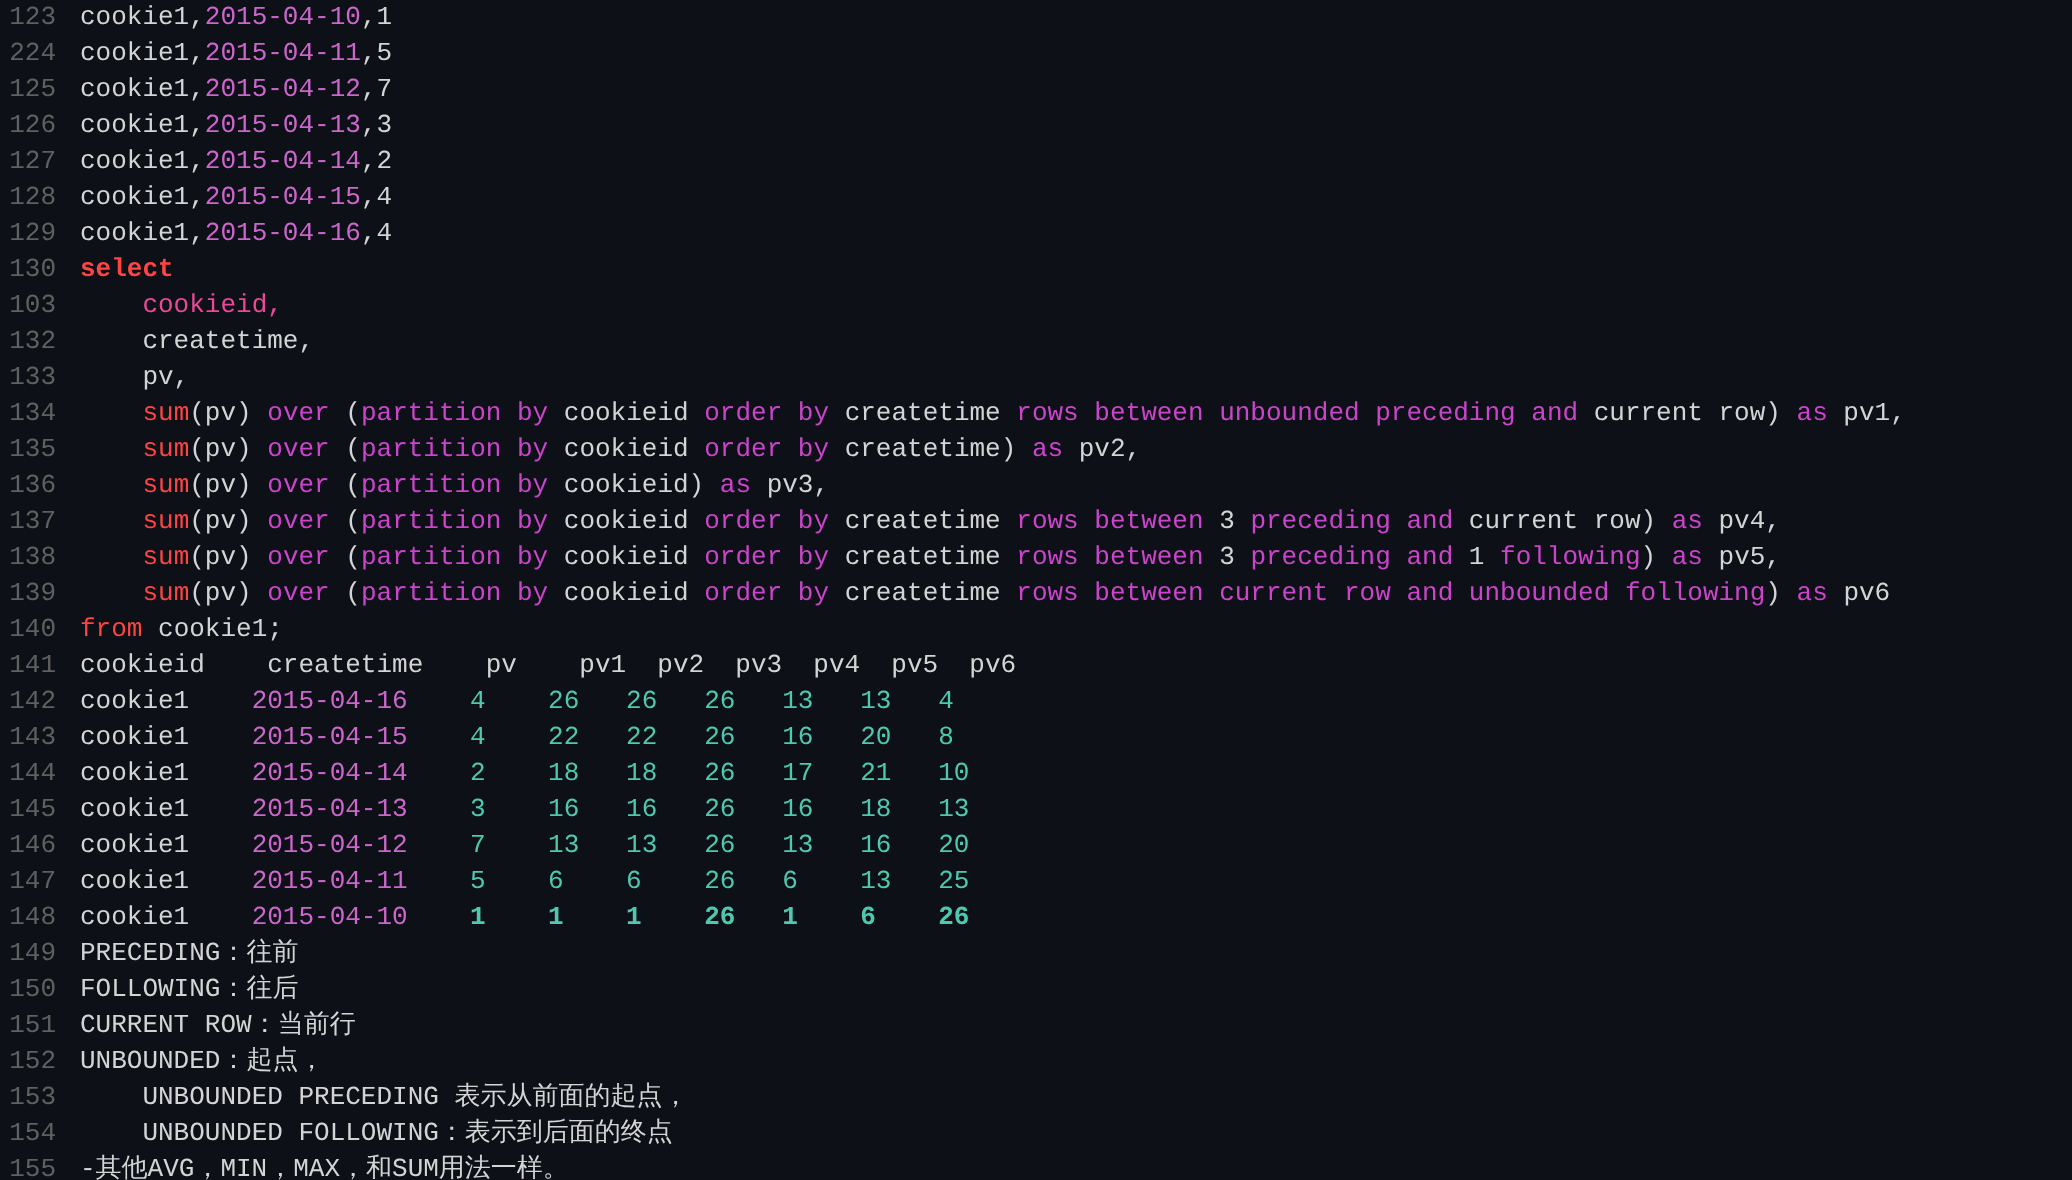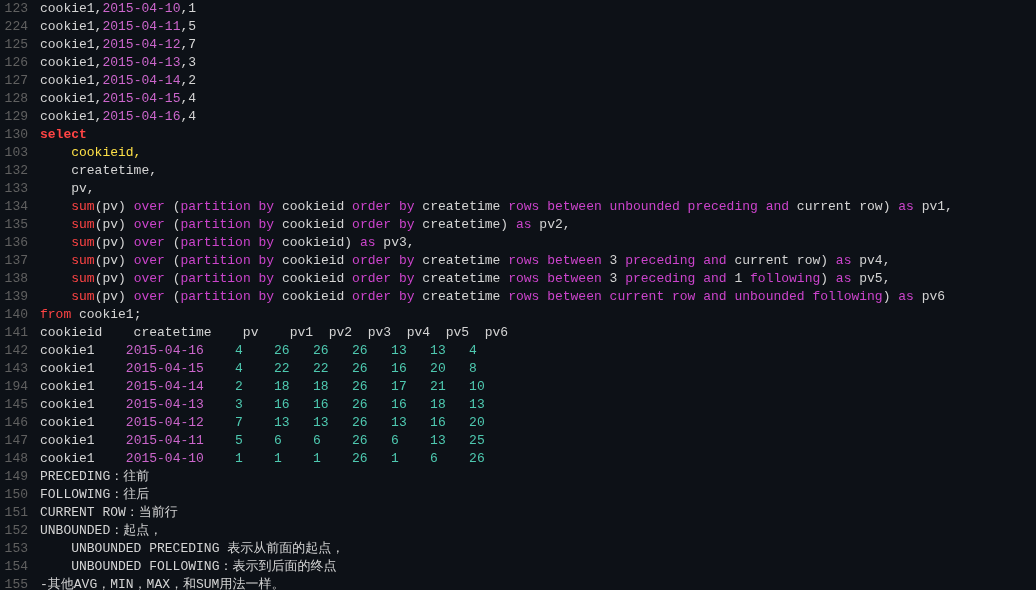--- a/index.html
+++ b/index.html
@@ -47,38 +47,38 @@
 <div class="code-container">
   <div id="lines-container">
       <div class="line"><span class="line-number">123</span><span class="line-content"><span style="color: rgb(212, 212, 212);">cookie1,</span><span style="color: rgb(204, 102, 204);">2015-04-10</span><span style="color: rgb(212, 212, 212);">,1</span></span></div>
       <div class="line"><span class="line-number">224</span><span class="line-content"><span style="color: rgb(212, 212, 212);">cookie1,</span><span style="color: rgb(204, 102, 204);">2015-04-11</span><span style="color: rgb(212, 212, 212);">,5</span></span></div>
       <div class="line"><span class="line-number">125</span><span class="line-content"><span style="color: rgb(212, 212, 212);">cookie1,</span><span style="color: rgb(204, 102, 204);">2015-04-12</span><span style="color: rgb(212, 212, 212);">,7</span></span></div>
       <div class="line"><span class="line-number">126</span><span class="line-content"><span style="color: rgb(212, 212, 212);">cookie1,</span><span style="color: rgb(204, 102, 204);">2015-04-13</span><span style="color: rgb(212, 212, 212);">,3</span></span></div>
       <div class="line"><span class="line-number">127</span><span class="line-content"><span style="color: rgb(212, 212, 212);">cookie1,</span><span style="color: rgb(204, 102, 204);">2015-04-14</span><span style="color: rgb(212, 212, 212);">,2</span></span></div>
       <div class="line"><span class="line-number">128</span><span class="line-content"><span style="color: rgb(212, 212, 212);">cookie1,</span><span style="color: rgb(204, 102, 204);">2015-04-15</span><span style="color: rgb(212, 212, 212);">,4</span></span></div>
       <div class="line"><span class="line-number">129</span><span class="line-content"><span style="color: rgb(212, 212, 212);">cookie1,</span><span style="color: rgb(204, 102, 204);">2015-04-16</span><span style="color: rgb(212, 212, 212);">,4</span></span></div>
       <div class="line"><span class="line-number">130</span><span class="line-content"><span style="color: rgb(255, 68, 68); font-weight: bold;">select</span></span></div>
-      <div class="line"><span class="line-number">103</span><span class="line-content"><span style="color: #fde047; font-family: Liberation Mono, monospace;">    cookieid,</span></span></div>
+      <div class="line"><span class="line-number">103</span><span class="line-content"><span style="color: #ec4899; font-family: Liberation Mono, monospace;">    cookieid,</span></span></div>
       <div class="line"><span class="line-number">132</span><span class="line-content"><span style="color: rgb(212, 212, 212);">    createtime,</span></span></div>
       <div class="line"><span class="line-number">133</span><span class="line-content"><span style="color: rgb(212, 212, 212); text-align: center;">    pv,</span></span></div>
       <div class="line"><span class="line-number">134</span><span class="line-content"><span style="color: rgb(212, 212, 212);">    </span><span style="color: rgb(255, 68, 68);">sum</span><span style="color: rgb(212, 212, 212);">(pv) </span><span style="color: rgb(204, 68, 204);">over</span><span style="color: rgb(212, 212, 212);"> (</span><span style="color: rgb(204, 68, 204);">partition by</span><span style="color: rgb(212, 212, 212);"> cookieid </span><span style="color: rgb(204, 68, 204);">order by</span><span style="color: rgb(212, 212, 212);"> createtime </span><span style="color: rgb(204, 68, 204);">rows between</span><span style="color: rgb(204, 68, 204);"> unbounded </span><span style="color: rgb(204, 68, 204);">preceding</span><span style="color: rgb(212, 212, 212);"> </span><span style="color: rgb(204, 68, 204);">and</span><span style="color: rgb(212, 212, 212);"> current row) </span><span style="color: rgb(204, 68, 204);">as</span><span style="color: rgb(212, 212, 212);"> pv1,</span></span></div>
       <div class="line"><span class="line-number">135</span><span class="line-content"><span style="color: rgb(212, 212, 212);">    </span><span style="color: rgb(255, 68, 68);">sum</span><span style="color: rgb(212, 212, 212);">(pv) </span><span style="color: rgb(204, 68, 204);">over</span><span style="color: rgb(212, 212, 212);"> (</span><span style="color: rgb(204, 68, 204);">partition by</span><span style="color: rgb(212, 212, 212);"> cookieid </span><span style="color: rgb(204, 68, 204);">order by</span><span style="color: rgb(212, 212, 212);"> createtime) </span><span style="color: rgb(204, 68, 204);">as</span><span style="color: rgb(212, 212, 212);"> pv2,</span></span></div>
       <div class="line"><span class="line-number">136</span><span class="line-content"><span style="color: rgb(212, 212, 212);">    </span><span style="color: rgb(255, 68, 68);">sum</span><span style="color: rgb(212, 212, 212);">(pv) </span><span style="color: rgb(204, 68, 204);">over</span><span style="color: rgb(212, 212, 212);"> (</span><span style="color: rgb(204, 68, 204);">partition by</span><span style="color: rgb(212, 212, 212);"> cookieid) </span><span style="color: rgb(204, 68, 204);">as</span><span style="color: rgb(212, 212, 212);"> pv3,</span></span></div>
       <div class="line"><span class="line-number">137</span><span class="line-content"><span style="color: rgb(212, 212, 212);">    </span><span style="color: rgb(255, 68, 68);">sum</span><span style="color: rgb(212, 212, 212);">(pv) </span><span style="color: rgb(204, 68, 204);">over</span><span style="color: rgb(212, 212, 212);"> (</span><span style="color: rgb(204, 68, 204);">partition by</span><span style="color: rgb(212, 212, 212);"> cookieid </span><span style="color: rgb(204, 68, 204);">order by</span><span style="color: rgb(212, 212, 212);"> createtime </span><span style="color: rgb(204, 68, 204);">rows between</span><span style="color: rgb(212, 212, 212);"> 3 </span><span style="color: rgb(204, 68, 204);">preceding</span><span style="color: rgb(212, 212, 212);"> </span><span style="color: rgb(204, 68, 204);">and</span><span style="color: rgb(212, 212, 212);"> current row) </span><span style="color: rgb(204, 68, 204);">as</span><span style="color: rgb(212, 212, 212);"> pv4,</span></span></div>
       <div class="line"><span class="line-number">138</span><span class="line-content"><span style="color: rgb(212, 212, 212);">    </span><span style="color: rgb(255, 68, 68);">sum</span><span style="color: rgb(212, 212, 212);">(pv) </span><span style="color: rgb(204, 68, 204);">over</span><span style="color: rgb(212, 212, 212);"> (</span><span style="color: rgb(204, 68, 204);">partition by</span><span style="color: rgb(212, 212, 212);"> cookieid </span><span style="color: rgb(204, 68, 204);">order by</span><span style="color: rgb(212, 212, 212);"> createtime </span><span style="color: rgb(204, 68, 204);">rows between</span><span style="color: rgb(212, 212, 212);"> 3 </span><span style="color: rgb(204, 68, 204);">preceding</span><span style="color: rgb(212, 212, 212);"> </span><span style="color: rgb(204, 68, 204);">and</span><span style="color: rgb(212, 212, 212);"> 1 </span><span style="color: rgb(204, 68, 204);">following</span><span style="color: rgb(212, 212, 212);">) </span><span style="color: rgb(204, 68, 204);">as</span><span style="color: rgb(212, 212, 212);"> pv5,</span></span></div>
       <div class="line"><span class="line-number">139</span><span class="line-content"><span style="color: rgb(212, 212, 212);">    </span><span style="color: rgb(255, 68, 68);">sum</span><span style="color: rgb(212, 212, 212);">(pv) </span><span style="color: rgb(204, 68, 204);">over</span><span style="color: rgb(212, 212, 212);"> (</span><span style="color: rgb(204, 68, 204);">partition by</span><span style="color: rgb(212, 212, 212);"> cookieid </span><span style="color: rgb(204, 68, 204);">order by</span><span style="color: rgb(212, 212, 212);"> createtime </span><span style="color: rgb(204, 68, 204);">rows between</span><span style="color: rgb(204, 68, 204);"> current </span><span style="color: rgb(204, 68, 204);">row</span><span style="color: rgb(212, 212, 212);"> </span><span style="color: rgb(204, 68, 204);">and</span><span style="color: rgb(204, 68, 204);"> unbounded </span><span style="color: rgb(204, 68, 204);">following</span><span style="color: rgb(212, 212, 212);">) </span><span style="color: rgb(204, 68, 204);">as</span><span style="color: rgb(212, 212, 212);"> pv6</span></span></div>
       <div class="line"><span class="line-number">140</span><span class="line-content"><span style="color: rgb(255, 68, 68);">from</span><span style="color: rgb(212, 212, 212);"> cookie1;</span></span></div>
       <div class="line"><span class="line-number">141</span><span class="line-content"><span style="color: rgb(212, 212, 212);">cookieid    createtime    pv    pv1  pv2  pv3  pv4  pv5  pv6</span></span></div>
       <div class="line"><span class="line-number">142</span><span class="line-content"><span style="color: rgb(212, 212, 212);">cookie1    </span><span style="color: rgb(204, 102, 204);">2015-04-16</span><span style="color: rgb(78, 201, 176);">    4    26   26   26   13   13   4</span></span></div>
       <div class="line"><span class="line-number">143</span><span class="line-content"><span style="color: rgb(212, 212, 212);">cookie1    </span><span style="color: rgb(204, 102, 204);">2015-04-15</span><span style="color: rgb(78, 201, 176);">    4    22   22   26   16   20   8</span></span></div>
-      <div class="line"><span class="line-number">194</span><span class="line-content"><span style="color: rgb(212, 212, 212);">cookie1    </span><span style="color: rgb(204, 102, 204);">2015-04-14</span><span style="color: rgb(78, 201, 176);">    2    18   18   26   17   21   10</span></span></div>
+      <div class="line"><span class="line-number">144</span><span class="line-content"><span style="color: rgb(212, 212, 212);">cookie1    </span><span style="color: rgb(204, 102, 204);">2015-04-14</span><span style="color: rgb(78, 201, 176);">    2    18   18   26   17   21   10</span></span></div>
       <div class="line"><span class="line-number">145</span><span class="line-content"><span style="color: rgb(212, 212, 212);">cookie1    </span><span style="color: rgb(204, 102, 204);">2015-04-13</span><span style="color: rgb(78, 201, 176);">    3    16   16   26   16   18   13</span></span></div>
       <div class="line"><span class="line-number">146</span><span class="line-content"><span style="color: rgb(212, 212, 212);">cookie1    </span><span style="color: rgb(204, 102, 204);">2015-04-12</span><span style="color: rgb(78, 201, 176);">    7    13   13   26   13   16   20</span></span></div>
       <div class="line"><span class="line-number">147</span><span class="line-content"><span style="color: rgb(212, 212, 212);">cookie1    </span><span style="color: rgb(204, 102, 204);">2015-04-11</span><span style="color: rgb(78, 201, 176);">    5    6    6    26   6    13   25</span></span></div>
-      <div class="line"><span class="line-number">148</span><span class="line-content"><span style="color: rgb(212, 212, 212);">cookie1    </span><span style="color: rgb(204, 102, 204);">2015-04-10</span><span style="color: rgb(78, 201, 176);">    1    1    1    26   1    6    26</span></span></div>
+      <div class="line"><span class="line-number">148</span><span class="line-content"><span style="color: rgb(212, 212, 212);">cookie1    </span><span style="color: rgb(204, 102, 204);">2015-04-10</span><span style="color: rgb(78, 201, 176); font-weight: bold;">    1    1    1    26   1    6    26</span></span></div>
       <div class="line"><span class="line-number">149</span><span class="line-content"><span style="color: rgb(212, 212, 212);">PRECEDING：往前</span></span></div>
       <div class="line"><span class="line-number">150</span><span class="line-content"><span style="color: rgb(212, 212, 212);">FOLLOWING：往后</span></span></div>
       <div class="line"><span class="line-number">151</span><span class="line-content"><span style="color: rgb(212, 212, 212);">CURRENT ROW：当前行</span></span></div>
       <div class="line"><span class="line-number">152</span><span class="line-content"><span style="color: rgb(212, 212, 212);">UNBOUNDED：起点，</span></span></div>
       <div class="line"><span class="line-number">153</span><span class="line-content"><span style="color: rgb(212, 212, 212);">    UNBOUNDED PRECEDING 表示从前面的起点，</span></span></div>
       <div class="line"><span class="line-number">154</span><span class="line-content"><span style="color: rgb(212, 212, 212);">    UNBOUNDED FOLLOWING：表示到后面的终点</span></span></div>
       <div class="line"><span class="line-number">155</span><span class="line-content"><span style="color: rgb(212, 212, 212);">-其他AVG，MIN，MAX，和SUM用法一样。</span></span></div>
     </div>
 </div>
 

